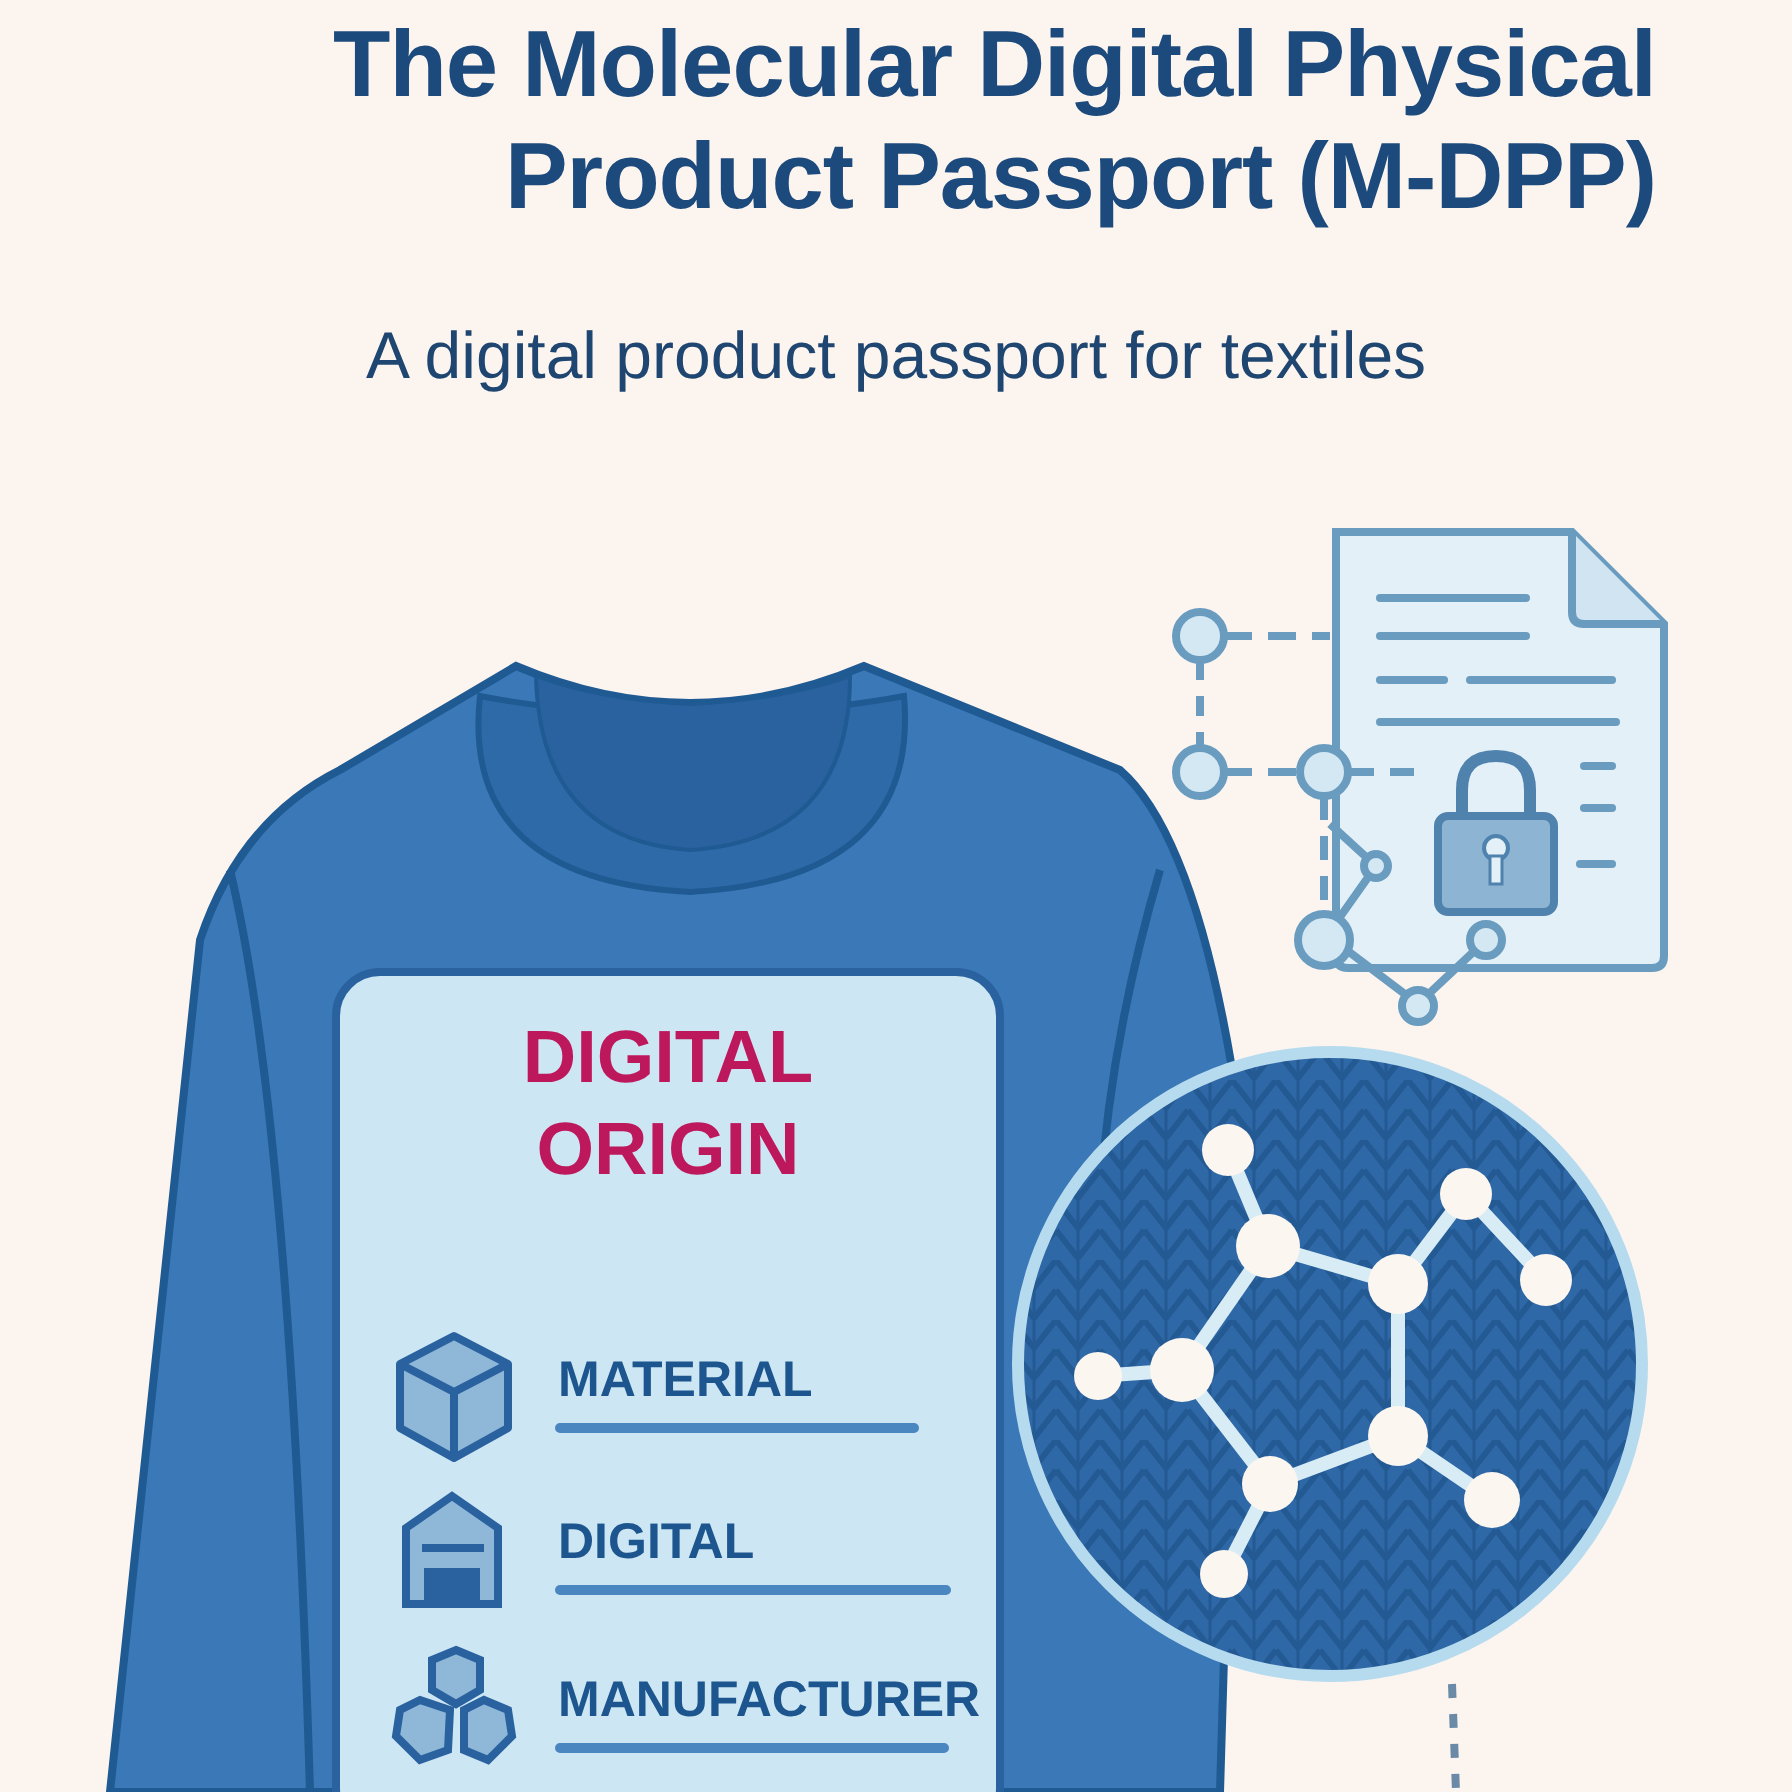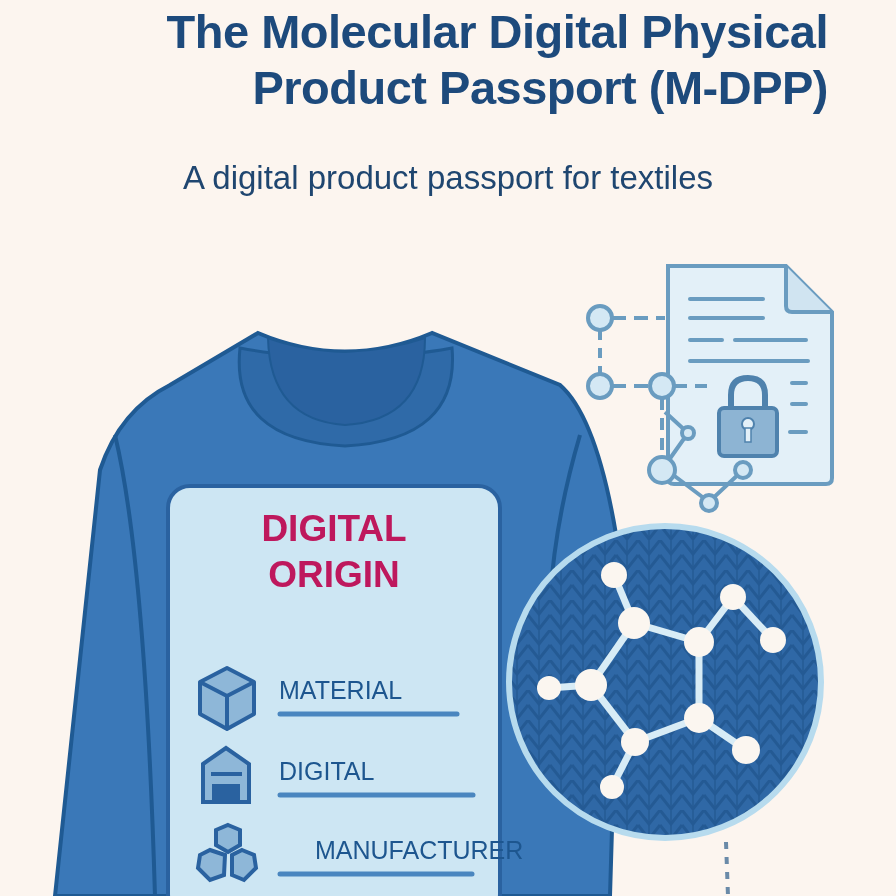--- a/index.html
+++ b/index.html
@@ -16,21 +16,21 @@
   .subtitle {
     position: absolute; left: 0; top: 156px; width: 896px; text-align: center;
     color: #1f4670; font-size: 33px; line-height: 44px;
   }
   svg.art { position: absolute; left: 0; top: 0; }
   .panel-text {
     position: absolute; left: 168px; width: 332px; text-align: center;
     color: #be185d; font-weight: bold; font-size: 37px; line-height: 46px;
   }
   .row-label {
-    position: absolute; left: 279px; color: #1d568f; font-weight: normal; font-size: 25px;
+    position: absolute; left: 279px; color: #1d568f; font-weight: bold; font-size: 25px;
   }
 </style>
 </head>
 <body>
 
 <div class="title">
   <div>The Molecular Digital Physical</div>
   <div>Product Passport (M-DPP)</div>
 </div>
 <div class="subtitle">
@@ -154,13 +154,13 @@
   </g>
   <line x1="726" y1="842" x2="728" y2="896" stroke="#6a8aa8" stroke-width="4" stroke-dasharray="7 8"></line>
 </svg>
 
 <div class="panel-text" style="top:506px;">
   <div>DIGITAL</div>
   <div>ORIGIN</div>
 </div>
 <div class="row-label" style="top:676px;">MATERIAL</div>
 <div class="row-label" style="top:757px;">DIGITAL</div>
-<div class="row-label" style="top:836px;margin-left:36px;">MANUFACTURER</div>
+<div class="row-label" style="top:836px;">MANUFACTURER</div>
 
 </body></html>

